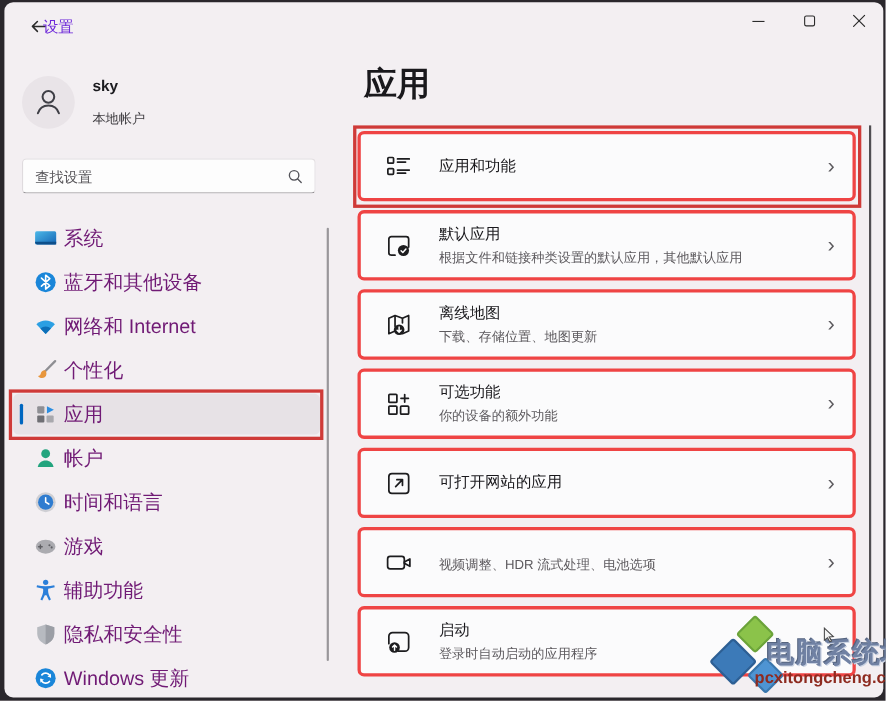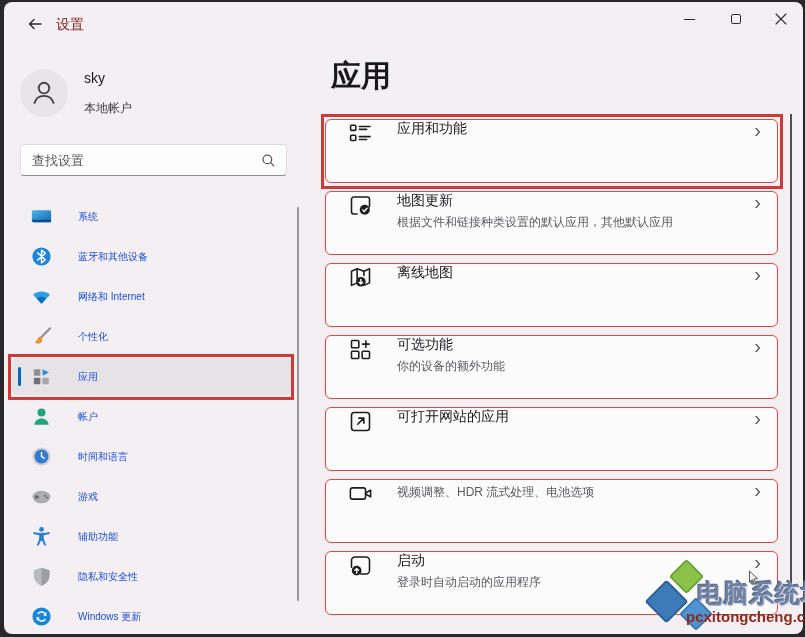--- a/index.html
+++ b/index.html
@@ -10,52 +10,52 @@
     font-family:"Liberation Sans","DejaVu Sans",sans-serif;
     color:#1b1b1f;
   }
   .window {
     position:absolute; left:4px; top:2px; right:2px; bottom:3px;
     background:#f3eff2; border-radius:8px; overflow:hidden;
   }
   
   .back-btn { position:absolute; left:16px; top:8px; width:30px; height:28px;
     border:none; background:transparent; cursor:pointer; display:flex; align-items:center; justify-content:center; }
-  .app-title { position:absolute; left:52px; top:14px; font-size:14px; color:#7f1d1d; }
+  .app-title { position:absolute; left:35px; top:14px; font-size:14px; color:#6d28d9; }
   .win-btn { position:absolute; top:2px; width:38px; height:30px; border:none; background:transparent;
     display:flex; align-items:center; justify-content:center; cursor:pointer; }
   .win-btn.min { left:666px; } .win-btn.max { left:713px; } .win-btn.close { left:758px; }
   .glyph-min { width:11px; height:1px; background:#2b2b2b; display:block; }
   .glyph-max { width:10px; height:10px; border:1.2px solid #2b2b2b; border-radius:2px; display:block; }
   
   .profile { position:absolute; left:16px; top:62px; width:270px; height:58px; display:flex; align-items:center; cursor:pointer; }
   .avatar { width:48px; height:48px; border-radius:50%; background:#e9e4e8; display:flex; align-items:center; justify-content:center; flex:0 0 48px; }
   .profile-text { margin-left:16px; }
-  .profile-name { font-size:14px; font-weight:400; }
+  .profile-name { font-size:14px; font-weight:700; }
   .profile-type { font-size:12px; color:#3f3d41; margin-top:14px; }
   .searchbox { position:absolute; left:16px; top:142px; width:267px; height:32px;
     background:#fdfdfd; border:1px solid #dfdbde; border-bottom-color:#908d91; border-radius:4px;
     display:flex; align-items:center; }
   .searchbox input { flex:1; border:none; outline:none; background:transparent; font-size:13px;
     padding:0 6px 0 11px; color:#333; font-family:inherit; }
   .searchbox input::placeholder { color:#5a585c; opacity:1; }
   .search-icon { margin-right:10px; display:flex; }
   .nav-item { position:absolute; left:8px; width:279px; height:37px; border-radius:5px;
     display:flex; align-items:center; cursor:pointer; }
   .nav-item.selected { background:#e7e2e6; }
   .sel-indicator { position:absolute; left:6px; top:9px; width:3px; height:19px; border-radius:2px; background:#0067c0; }
   .nav-icon { margin-left:18px; width:23px; height:23px; display:flex; flex:0 0 23px; }
   .nav-icon svg { width:100%; height:100%; }
-  .nav-label { margin-left:25px; font-size:10px; color:#1d4ed8; white-space:nowrap; }
+  .nav-label { margin-left:5px; font-size:18px; color:#701a75; white-space:nowrap; }
   .sidebar-scrollbar { position:absolute; left:293px; top:205px; width:2px; height:394px; background:#99969a; border-radius:2px; }
   
   .page-title { position:absolute; left:327px; top:54px; font-size:30px; font-weight:600; color:#19181c; }
   .card { position:absolute; left:321px; width:453px; height:64px;
-    background:#fbfbfc; border:1px solid #ef4444; border-radius:6px;
-    display:flex; align-items:flex-start; cursor:pointer; }
+    background:#fbfbfc; border:3px solid #ef4444; border-radius:6px;
+    display:flex; align-items:center; cursor:pointer; }
   .card-icon { margin-left:21px; width:27px; height:27px; flex:0 0 27px; display:flex; }
   .card-icon svg { width:100%; height:100%; stroke:#1d1d1f; stroke-width:1.4; fill:none;
     stroke-linecap:round; stroke-linejoin:round; }
   .card-text { margin-left:23px; min-width:0; }
   .card-title { font-size:14px; color:#1a191d; }
   .card-sub { font-size:12px; color:#5d5a5e; margin-top:4px; white-space:nowrap; }
   .chev { margin-left:auto; margin-right:16px; font-size:20px; color:#5c5a5e; line-height:1; }
   .main-scrollbar { position:absolute; left:786px; top:112px; width:2px; height:487px; background:#504e52; }
   
   .red-box { position:absolute; border:3px solid #cf3a38; pointer-events:none; }
@@ -254,37 +254,38 @@
 
   <div class="card" style="top:189px">
     <span class="card-icon">
         <svg viewBox="0 0 24 24">
           <path d="M9 19.5H6a2 2 0 0 1-2-2v-11a2 2 0 0 1 2-2h12a2 2 0 0 1 2 2v6.5"></path>
           <circle cx="15.8" cy="15.8" r="4.5" fill="#1d1d1f" stroke="none"></circle>
           <path d="M13.9 15.9l1.4 1.4 2.5-2.8" stroke="#fff" stroke-width="1.2"></path>
         </svg>
       </span>
     <div class="card-text">
-      <div class="card-title">地图更新</div>
+      <div class="card-title">默认应用</div>
       <div class="card-sub">根据文件和链接种类设置的默认应用，其他默认应用</div>
     </div>
     <span class="chev">›</span>
   </div>
 
   <div class="card" style="top:261px">
     <span class="card-icon">
         <svg viewBox="0 0 24 24">
           <path d="M4 6.5l5-2.2 6 2.2 5-2.2v12.5l-5 2.2-6-2.2-5 2.2z"></path>
           <path d="M9 4.5v8.5M15 6.7v3.5"></path>
           <circle cx="12.3" cy="15.8" r="4.3" fill="#1d1d1f" stroke="none"></circle>
           <path d="M12.3 13.6v4.2m0 0l-1.6-1.6m1.6 1.6l1.6-1.6" stroke="#fff" stroke-width="1.2"></path>
         </svg>
       </span>
     <div class="card-text">
       <div class="card-title">离线地图</div>
+      <div class="card-sub">下载、存储位置、地图更新</div>
     </div>
     <span class="chev">›</span>
   </div>
 
   <div class="card" style="top:333px">
     <span class="card-icon">
         <svg viewBox="0 0 24 24">
           <rect x="4" y="4" width="6.5" height="6.5" rx="0.8"></rect>
           <rect x="4" y="13.5" width="6.5" height="6.5" rx="0.8"></rect>
           <rect x="13.5" y="13.5" width="6.5" height="6.5" rx="0.8"></rect>

